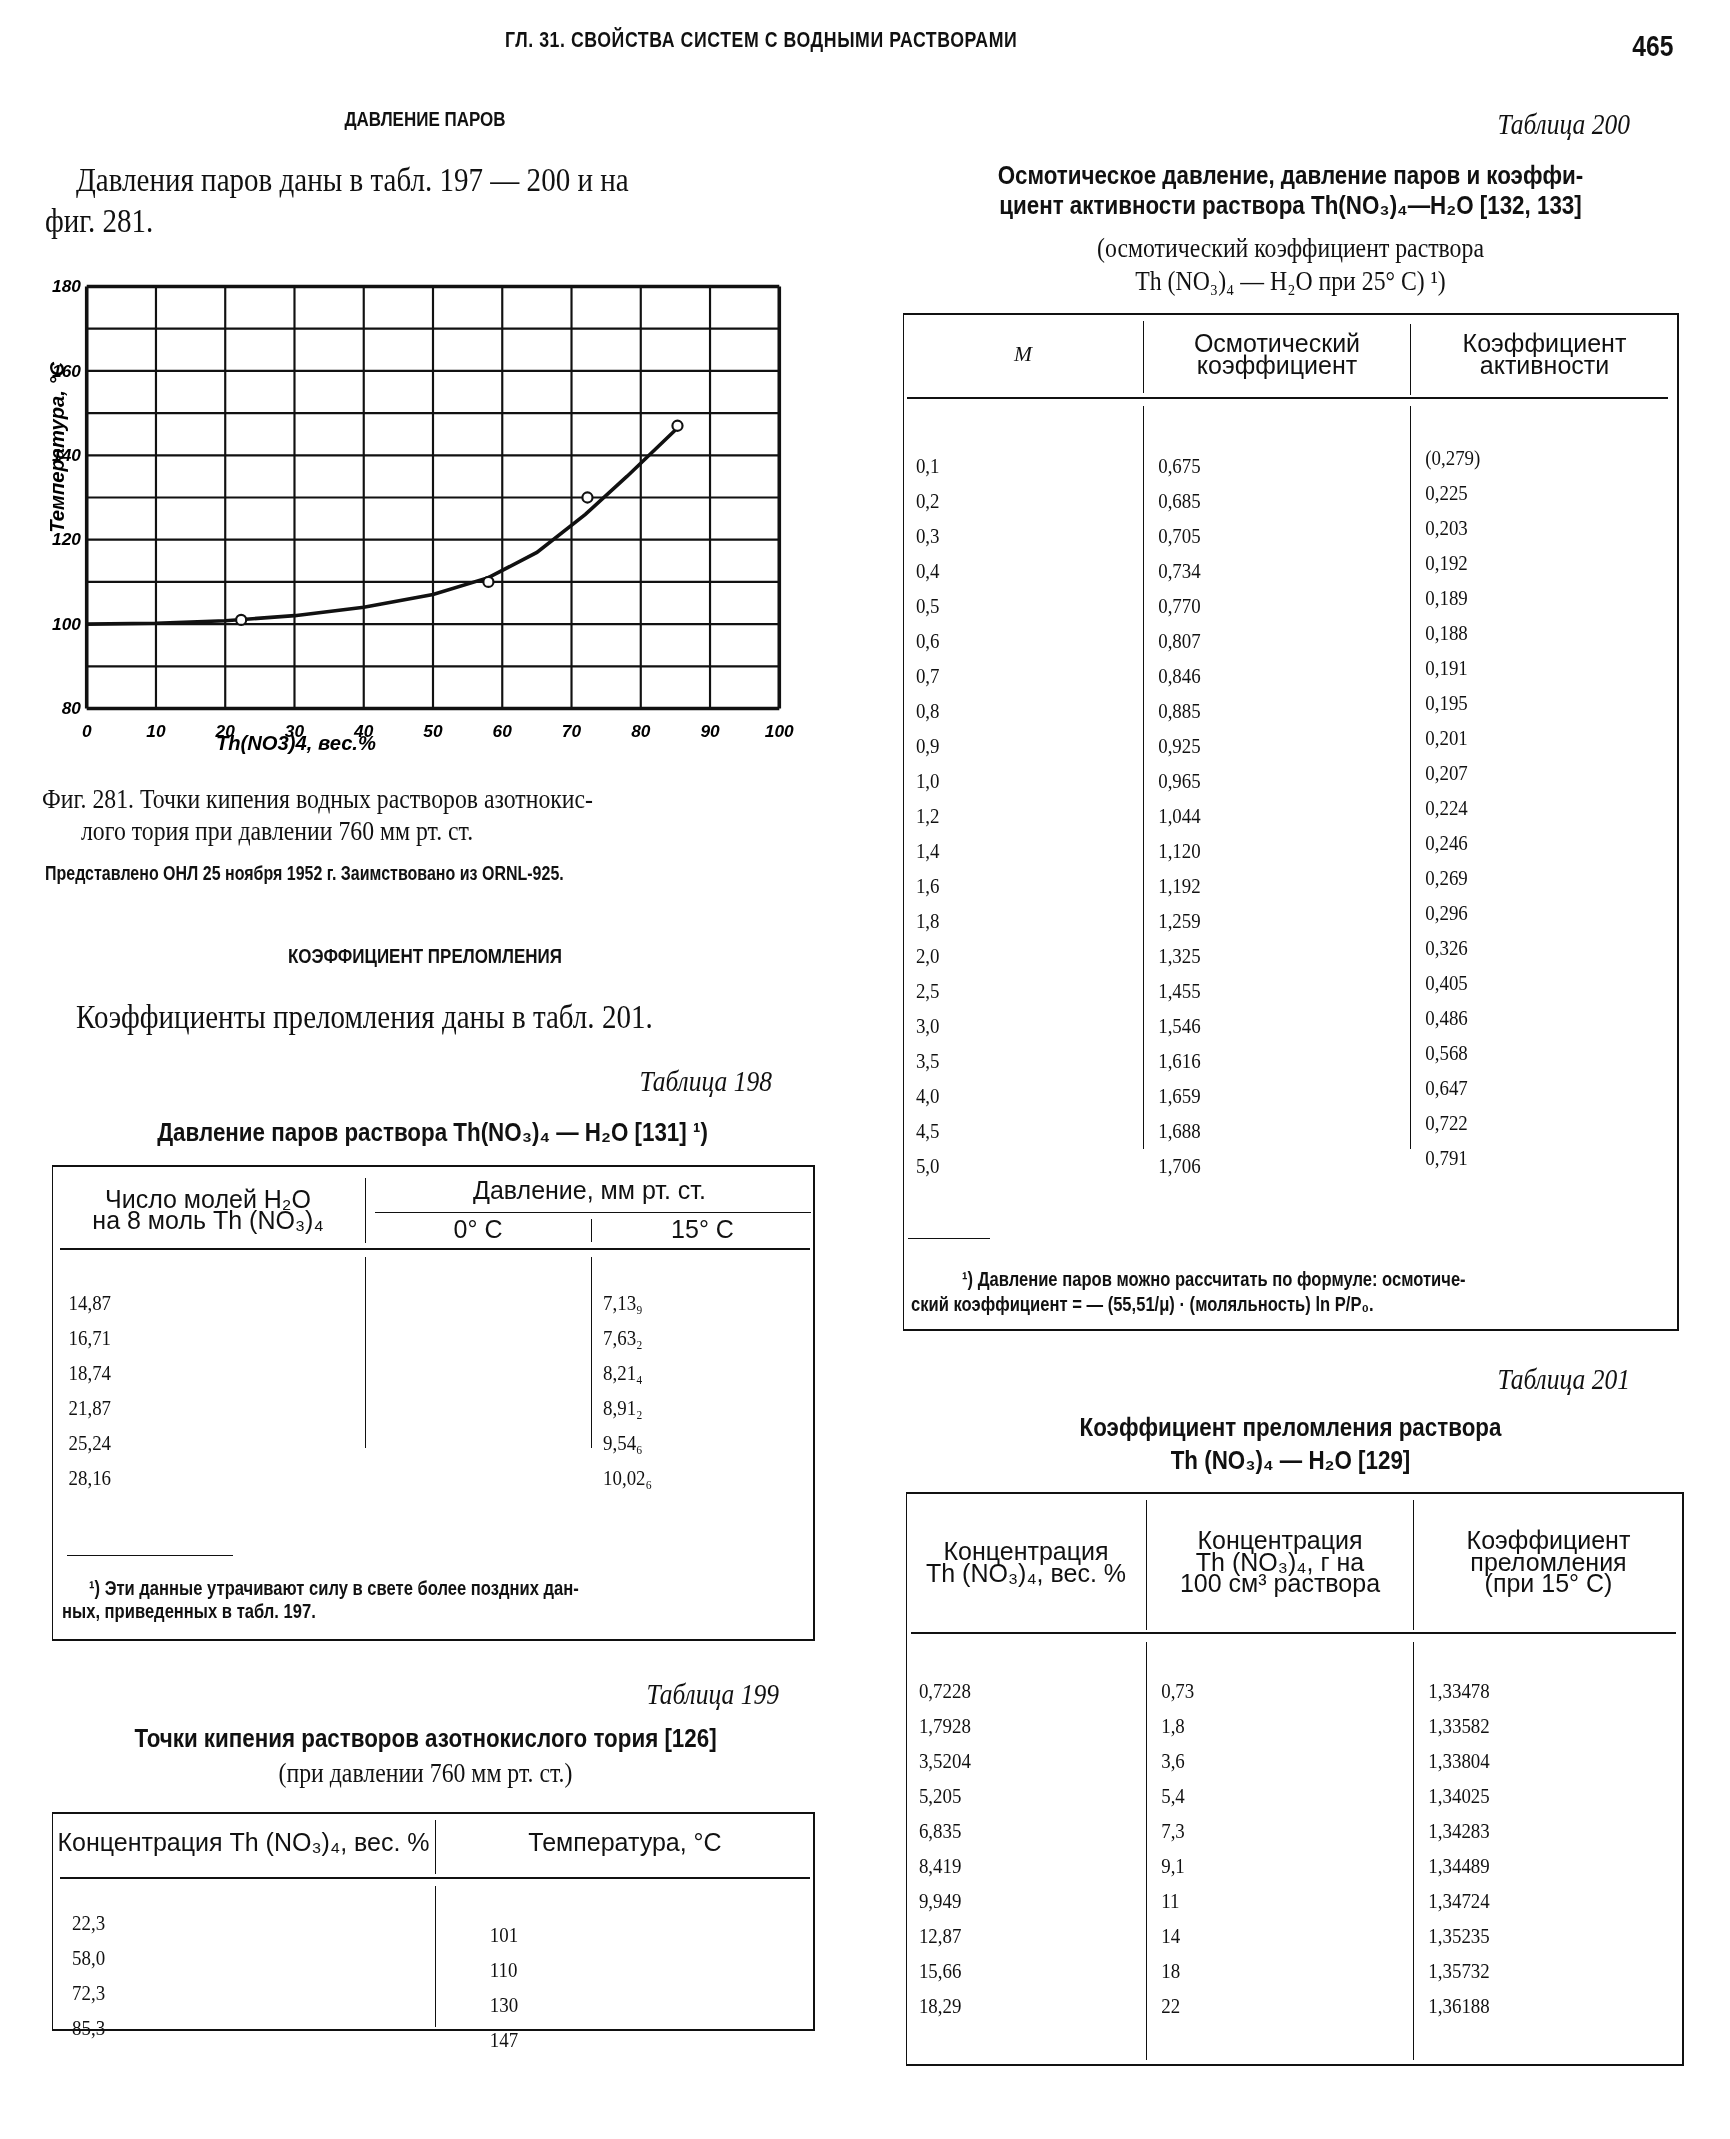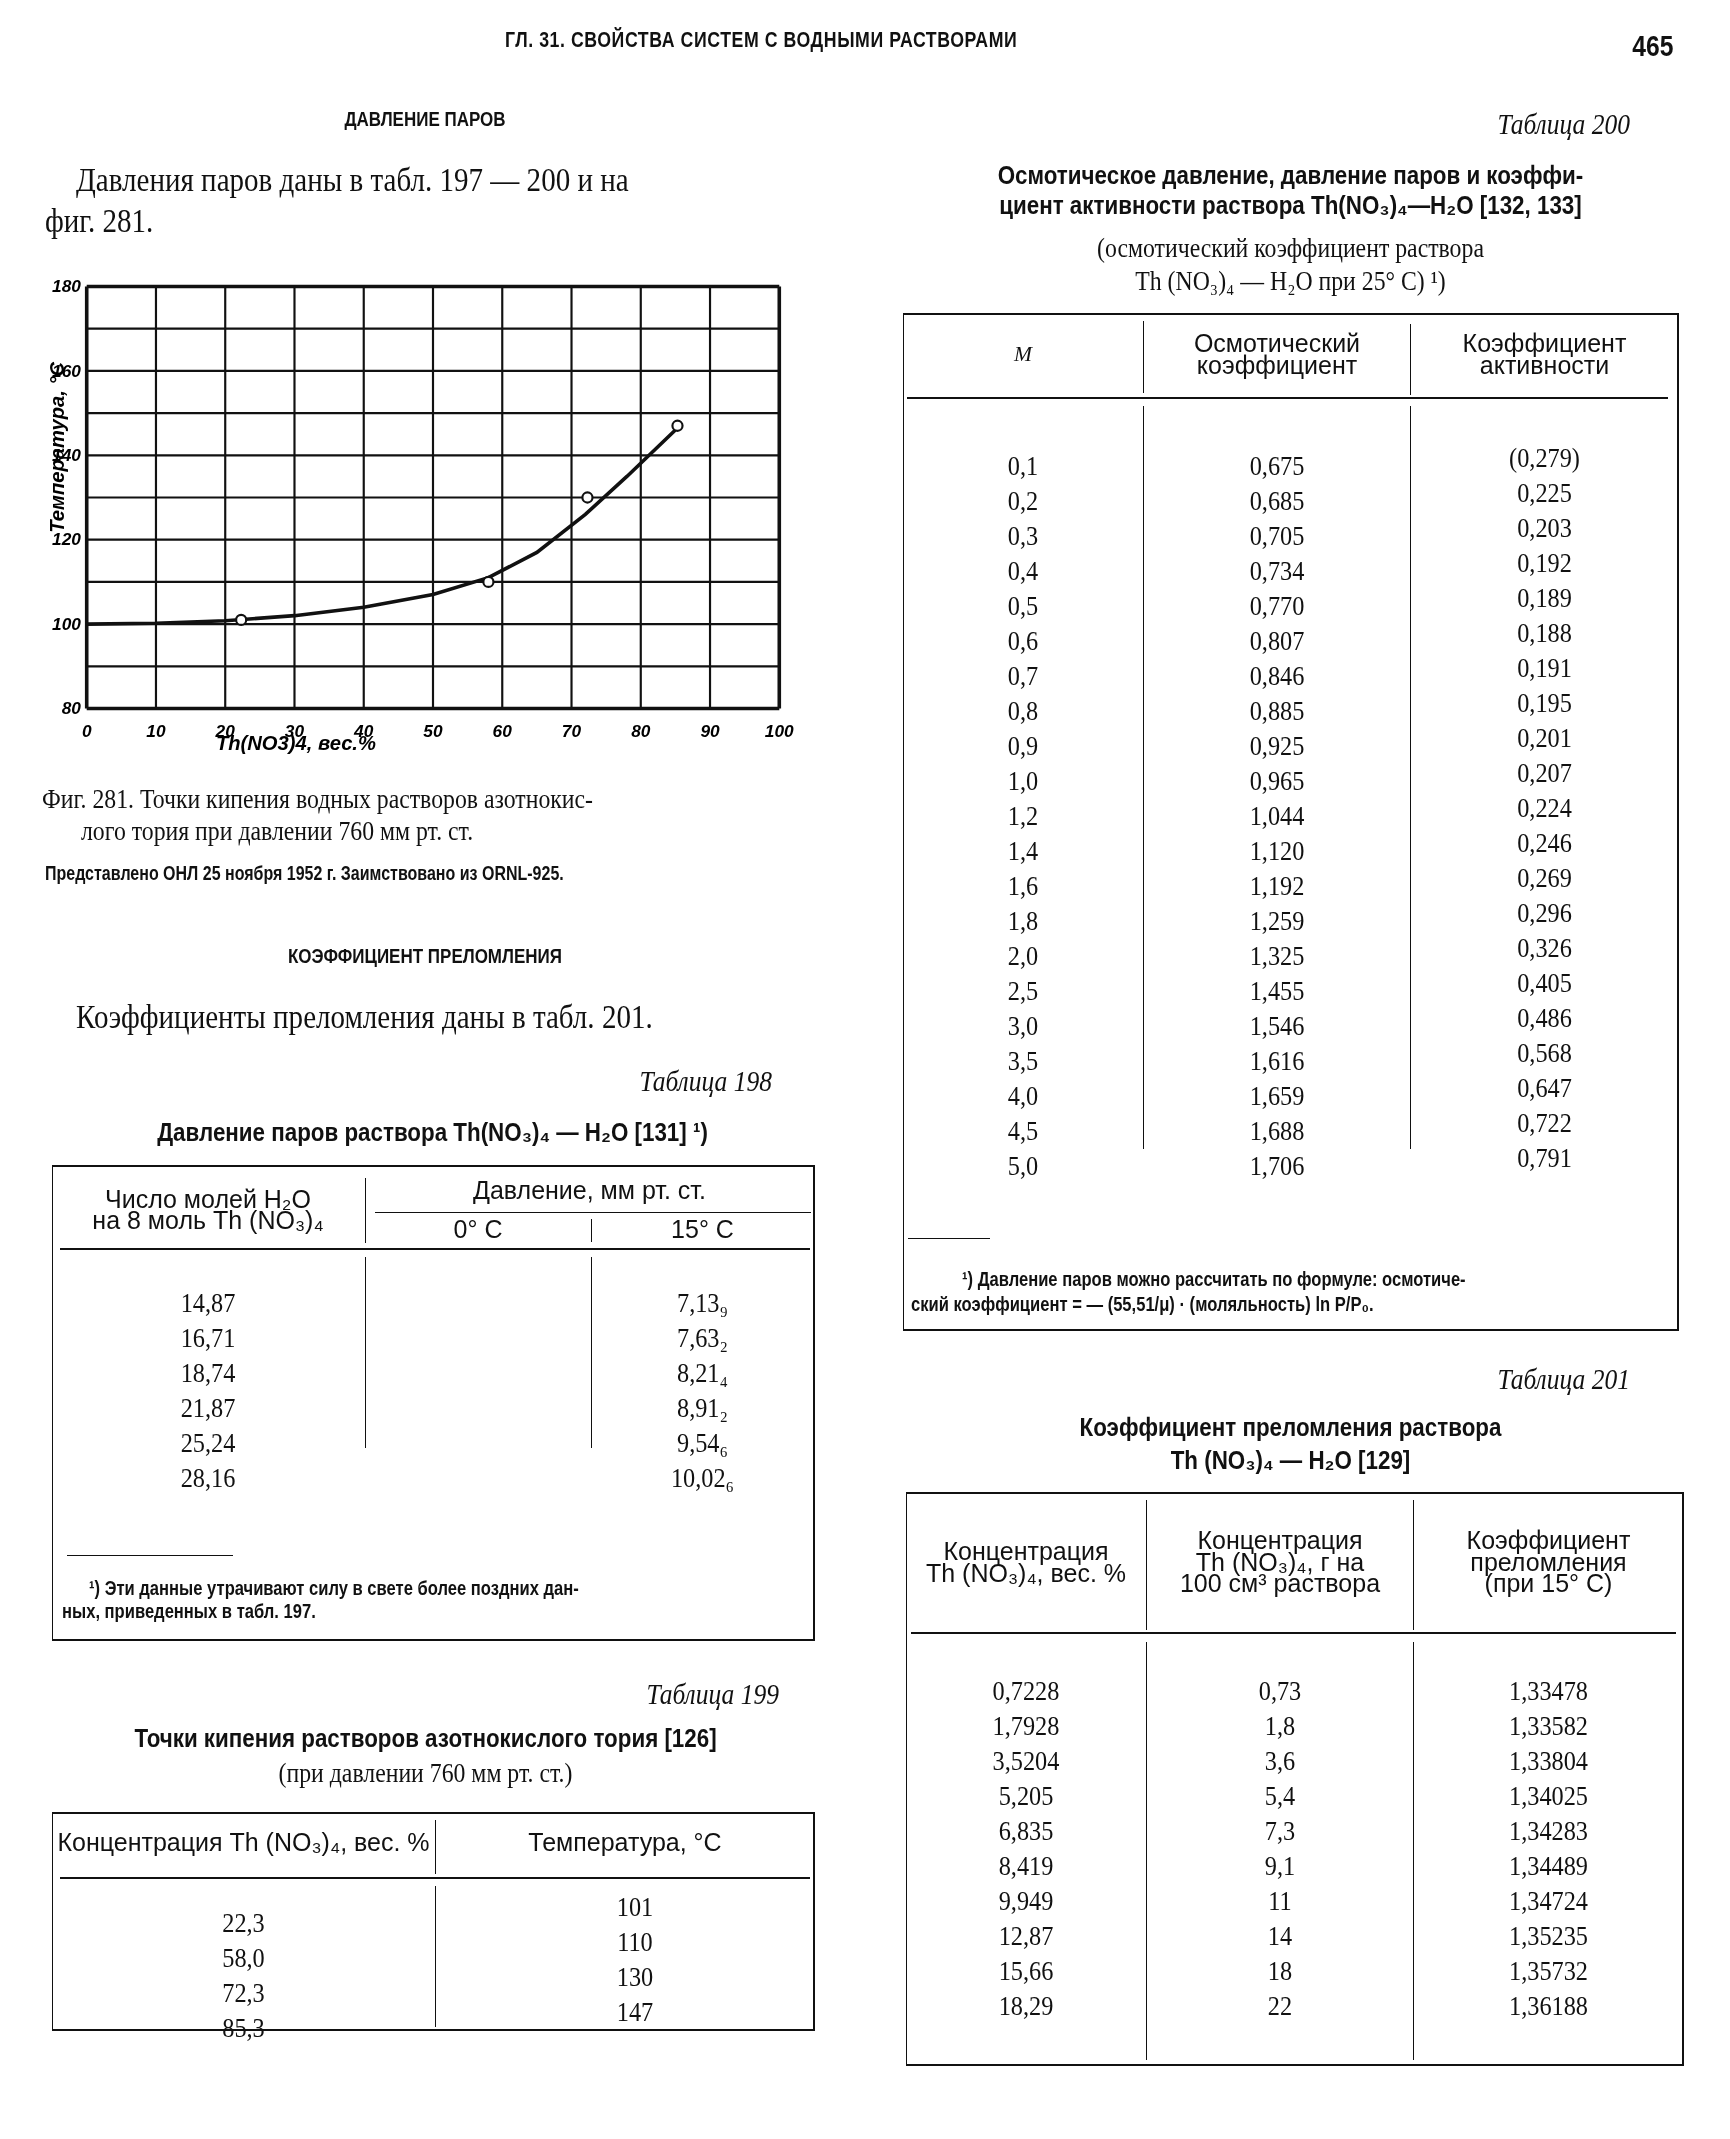--- a/index.html
+++ b/index.html
@@ -12,21 +12,21 @@
   .body-text { font-size:33px; line-height:40px; transform:scaleX(0.88); transform-origin:left top; }
   .table-label { font-style:italic; font-size:29px; text-align:right; transform:scaleX(0.88); transform-origin:right top; }
   .table-title { font-family:"Liberation Sans","DejaVu Sans",sans-serif; font-weight:bold; font-size:26px; line-height:32px; text-align:center; transform:scaleX(0.86); transform-origin:center top; white-space:nowrap; }
   .table-sub { font-size:27px; line-height:35px; text-align:center; transform:scaleX(0.88); transform-origin:center top; white-space:nowrap; }
   .caption { font-size:27px; line-height:33px; transform:scaleX(0.88); transform-origin:left top; }
   .source-note { font-family:"Liberation Sans",sans-serif; font-weight:bold; font-size:20px; transform:scaleX(0.8); transform-origin:left top; white-space:nowrap; }
   .tbl { position:absolute; border-top:2.9px solid #111; border-bottom:2.9px solid #111; border-right:2.2px solid #111; border-left:1.4px solid #111; }
   .hdr-cell { position:absolute; font-family:"Liberation Sans","DejaVu Sans",sans-serif; font-size:25px; line-height:21.6px; text-align:center; display:flex; align-items:center; justify-content:center; }
   .vline { position:absolute; width:1.4px; background:#111; }
   .hline { position:absolute; height:2.2px; background:#111; }
-  .col-vals { position:absolute; font-size:27px; line-height:35px; text-align:center; }
+  .col-vals { position:absolute; font-size:21px; line-height:35px; text-align:left; }
   .col-vals div { transform:scaleX(0.9); }
   .footnote { position:absolute; font-family:"Liberation Sans",sans-serif; font-weight:bold; font-size:19.5px; line-height:23px; transform:scaleX(0.85); transform-origin:left top; white-space:nowrap; }
   .chart-svg text { font-family:"Liberation Sans","DejaVu Sans",sans-serif; font-style:italic; font-weight:bold; }
 </style>
 </head>
 <body>
 
 <div class="abs running-head">ГЛ. 31. СВОЙСТВА СИСТЕМ С ВОДНЫМИ РАСТВОРАМИ</div>
 <div class="abs page-num">465</div>
 
@@ -143,21 +143,21 @@
   <div class="vline" style="left:382px; top:5.8px; height:54px;"></div>
   <div class="hdr-cell" style="left:384px; top:0; width:376px; height:58px;">Температура, °C</div>
   <div class="hline" style="left:7.2px; top:63px; width:750px;"></div>
   <div class="vline" style="left:382px; top:72px; height:141px;"></div>
   <div id="t199-c0" class="col-vals" style="left:0; top:92px; width:381px;">
       <div>22,3</div>
       <div>58,0</div>
       <div>72,3</div>
       <div>85,3</div>
     </div>
-  <div id="t199-c1" class="col-vals" style="left:384px; top:76px; width:396px;">
+  <div id="t199-c1" class="col-vals" style="left:384px; top:104px; width:396px;padding-left:33px;">
       <div>101</div>
       <div>110</div>
       <div>130</div>
       <div>147</div>
     </div>
 </div>
 
 <div class="abs table-label" style="left:1356px; top:108px; width:274px;">Таблица 200</div>
 <div class="abs table-title" style="left:894px; top:159px; width:793px;">Осмотическое давление, давление паров и коэффи-</div>
 <div class="abs table-title" style="left:894px; top:189px; width:793px;">циент активности раствора Th(NO₃)₄—H₂O [132, 133]</div>

